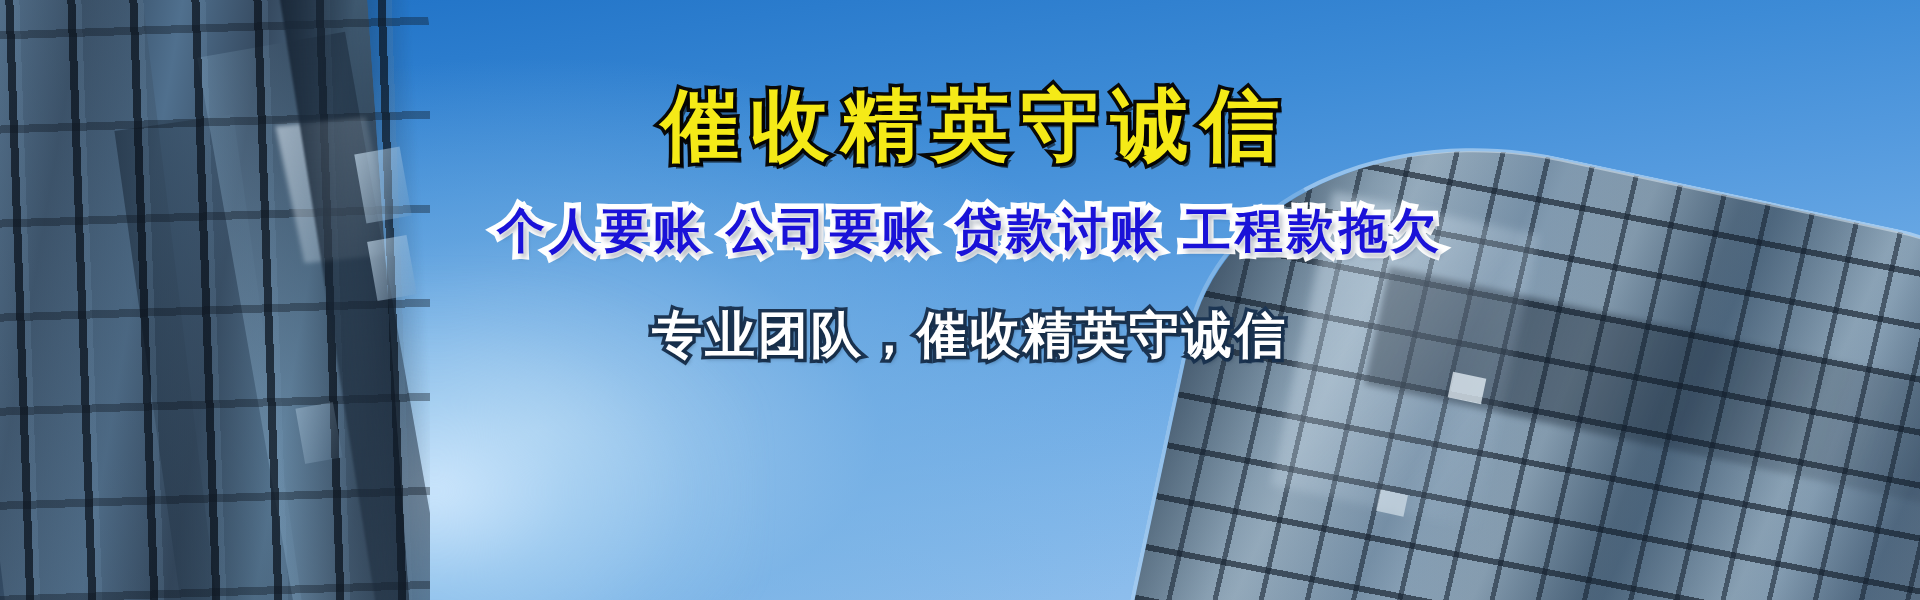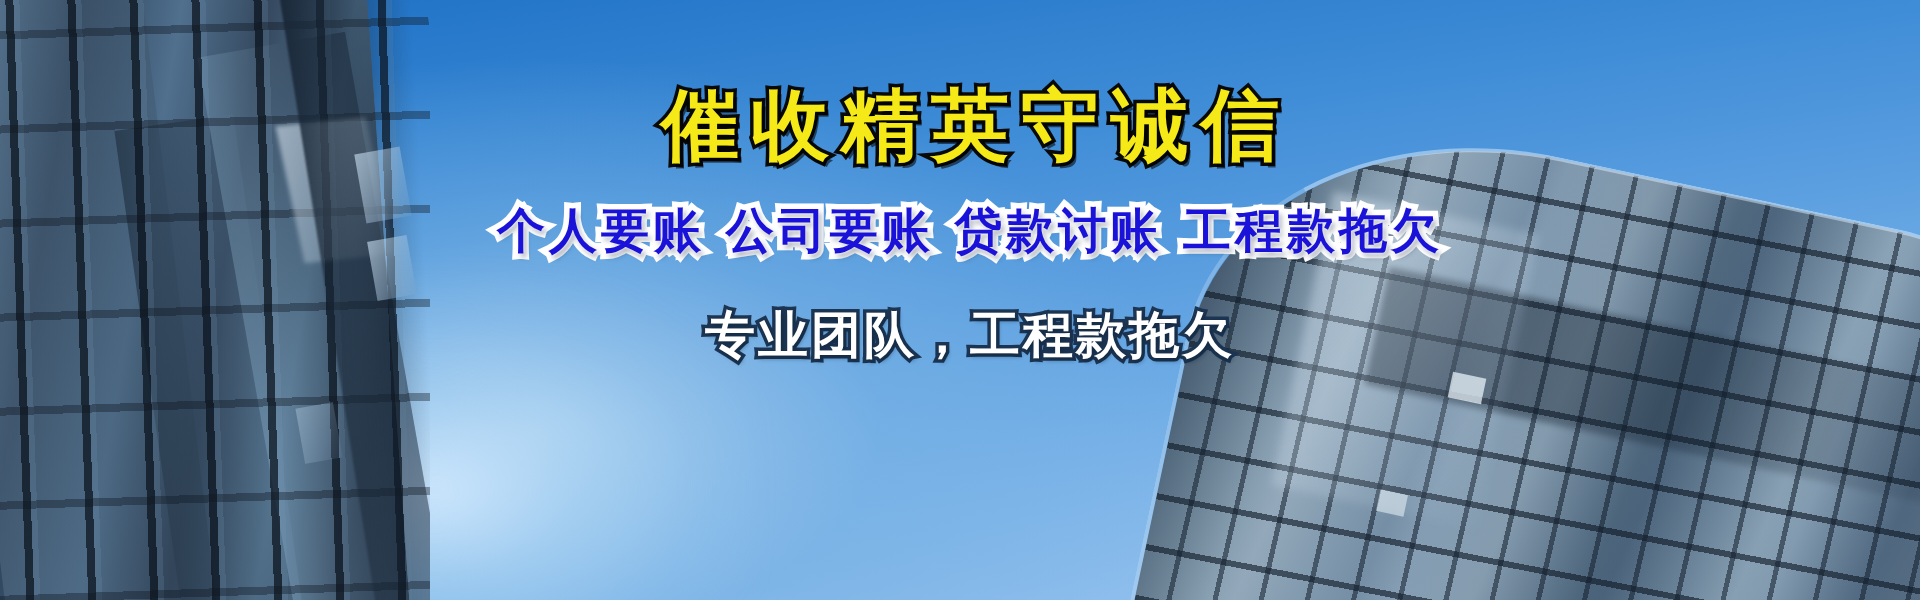--- a/index.html
+++ b/index.html
@@ -357,16 +357,16 @@
     <div class="br-dark-band"></div>
     <div class="br-sunlit"></div>
     <div class="br-rim"></div>
     <div class="br-notch" style="left:330px;top:255px;width:34px;height:26px;"></div>
     <div class="br-notch" style="left:258px;top:372px;width:28px;height:22px;opacity:.75;"></div>
   </div>
 
   <div class="content">
     <div class="headline">催收精英守诚信</div>
     <div class="subline">个人要账 公司要账 贷款讨账 工程款拖欠</div>
-    <div class="tagline">专业团队，工程款拖欠</div>
+    <div class="tagline">专业团队，催收精英守诚信</div>
   </div>
 
 </div>
 
 </body></html>

